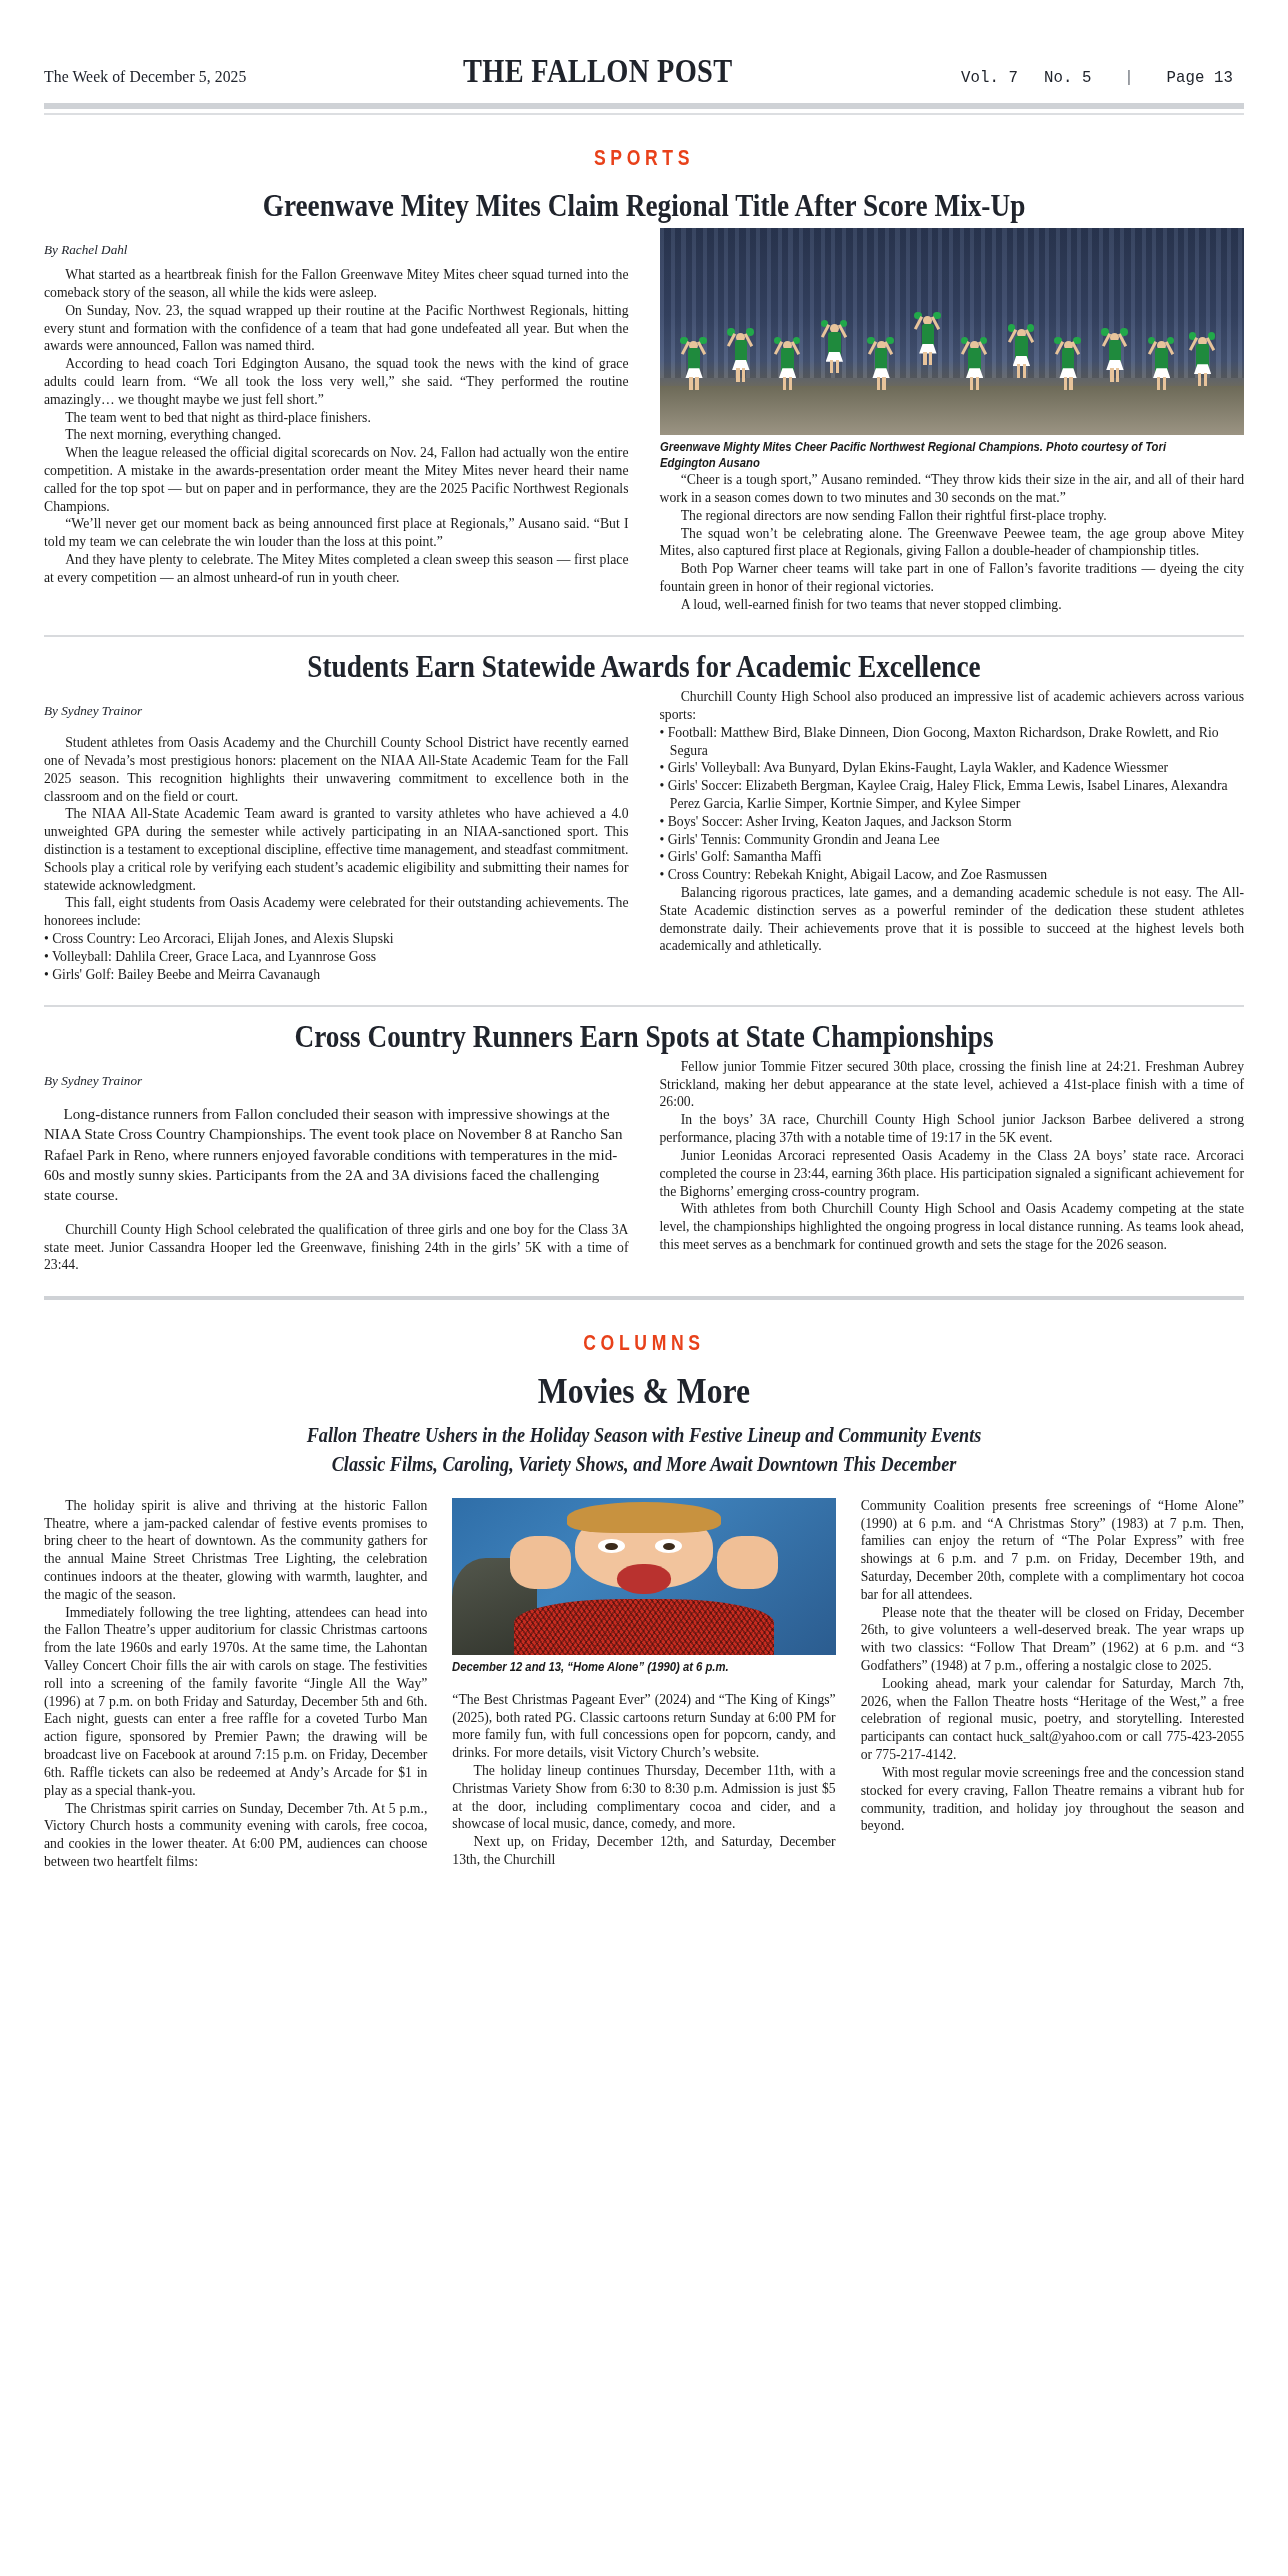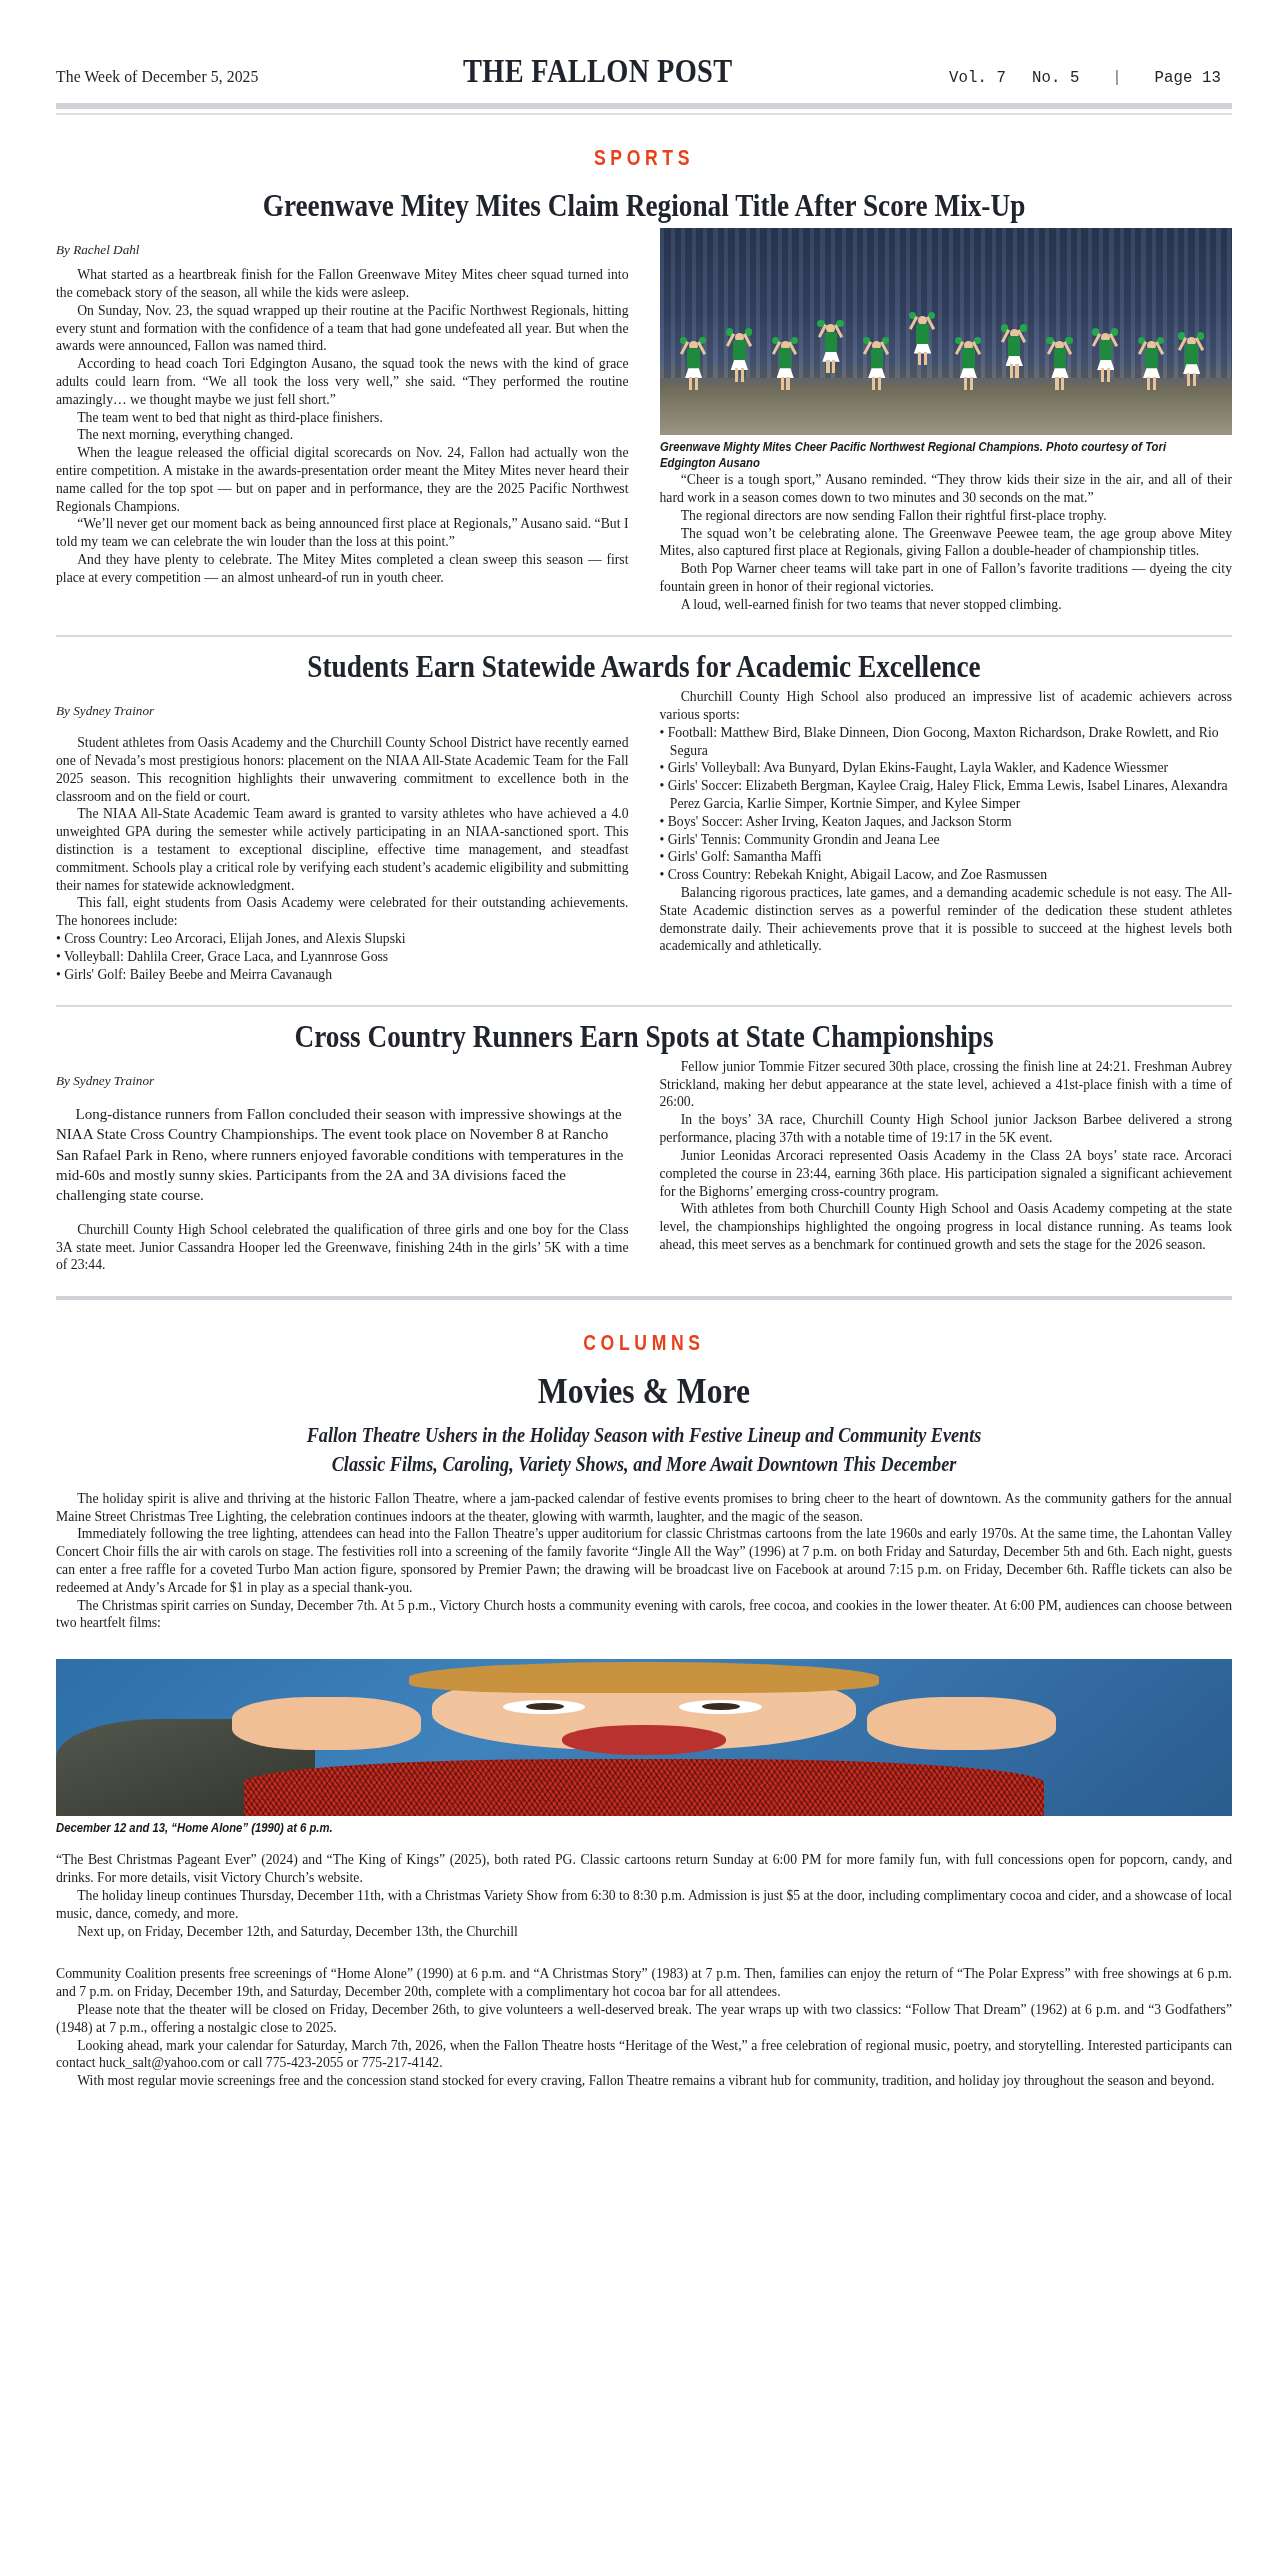--- a/index.html
+++ b/index.html
@@ -13,21 +13,21 @@
     font-family: "Liberation Serif", serif;
     color: #1a1a1a;
     -webkit-font-smoothing: antialiased;
   }
   .page {
     position: relative;
     width: 1288px;
     height: 2576px;
     background: #fff;
     box-sizing: border-box;
-    padding: 0 56px;
+    padding: 0 44px;
   }
 
   
   .masthead {
     display: flex;
     align-items: baseline;
     justify-content: space-between;
     padding-top: 53px;
   }
   .masthead-date,
@@ -100,22 +100,21 @@
   .cols2 {
     display: flex;
     gap: 31px;
     margin-top: 3.3px;
   }
   .cols2 > .col { width: 50%; }
 
   .cols3 {
     display: flex;
     gap: 25px;
-    margin-top: 14px;
-    flex-direction: column;
+    margin-top: 21px;
   }
   .cols3 > .col { flex: 1 1 0; }
 
   p.body {
     font-family: "Liberation Serif", serif;
     font-size: 13.7px;
     line-height: 1.30;
     text-align: justify;
     text-indent: 1.55em;
     margin: 0;

